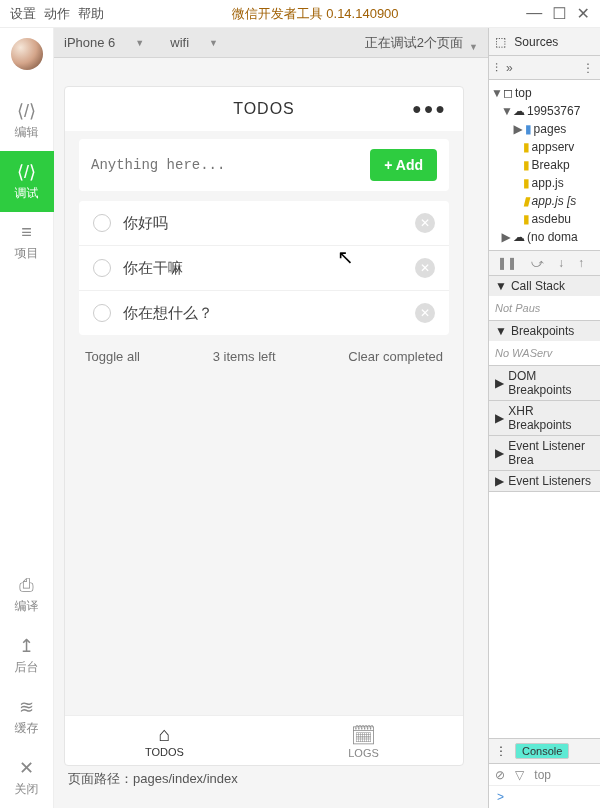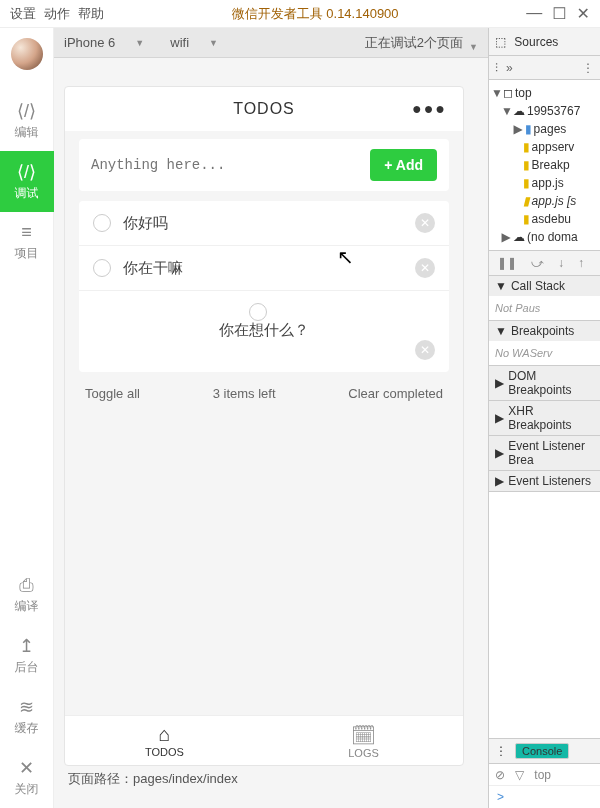--- a/index.html
+++ b/index.html
@@ -30,21 +30,21 @@
 .simulator { margin: 28px 10px 0 10px; width: 400px; background: #fff; border: 1px solid #e5e5e5; border-radius: 4px; display: flex; flex-direction: column; height: 680px; position: relative; }
 .sim-header { height: 44px; display: flex; align-items: center; justify-content: center; position: relative; }
 .sim-title { font-size: 16px; letter-spacing: 1px; }
 .sim-dots { position: absolute; right: 16px; font-size: 16px; letter-spacing: 2px; }
 .sim-body { flex: 1; padding: 8px 14px; background: #f5f5f5; }
 .input-row { background: #fff; border-radius: 4px; display: flex; align-items: center; padding: 10px 12px; margin-bottom: 10px; }
 .input-row input { flex: 1; border: none; outline: none; font-family: "Courier New", monospace; font-size: 14px; color: #999; }
 .add-btn { background: #2ecc40; color: #fff; border: none; border-radius: 4px; padding: 8px 14px; font-size: 14px; font-weight: bold; cursor: pointer; }
 .todo-list { background: #fff; border-radius: 4px; }
 .todo-item { display: flex; align-items: center; padding: 12px 14px; border-bottom: 1px solid #f0f0f0; font-size: 15px; color: #444; }
-.todo-item:last-child { border-bottom: none; flex-direction: column; }
+.todo-item:last-child { border-bottom: none; }
 .check { width: 18px; height: 18px; border: 1.5px solid #ccc; border-radius: 50%; margin-right: 12px; }
 .del { width: 20px; height: 20px; background: #ddd; color: #fff; border-radius: 50%; display: flex; align-items: center; justify-content: center; font-size: 12px; margin-left: auto; cursor: pointer; }
 .footer-row { display: flex; justify-content: space-between; padding: 14px 6px; font-size: 13px; color: #666; }
 .sim-tabbar { height: 50px; border-top: 1px solid #eee; display: flex; }
 .tab { flex: 1; display: flex; flex-direction: column; align-items: center; justify-content: center; font-size: 11px; color: #888; }
 .tab.active { color: #333; }
 .tab .ticon { font-size: 20px; }
 .path { padding: 4px 14px; font-size: 13px; color: #555; }
 
 
@@ -55,21 +55,21 @@
 .tree .row { display: flex; align-items: center; gap: 2px; }
 .tree .tw { color: #666; width: 10px; text-align: center; }
 .tree .fold-blue { color: #4a90d9; }
 .tree .fi { color: #e6b800; }
 .tree .ital { font-style: italic; }
 .dt-ctrl { height: 26px; border-top: 1px solid #ccc; border-bottom: 1px solid #ccc; display: flex; align-items: center; padding: 0 8px; gap: 14px; color: #888; background: #f3f3f3; }
 .section { border-bottom: 1px solid #ccc; }
 .section .hdr { background: #eee; padding: 3px 6px; display: flex; align-items: center; gap: 4px; }
 .section .body { padding: 6px; color: #999; font-style: italic; font-size: 11px; }
 .console-bar { height: 26px; border-top: 1px solid #ccc; border-bottom: 1px solid #ccc; display: flex; align-items: center; padding: 0 6px; gap: 8px; background: #f3f3f3; }
-.console-btn { border: 1px solid #ccc; background: #14b8a6; padding: 1px 6px; font-size: 11px; border-radius: 2px; }
+.console-btn { border: 1px solid #ccc; background: #5eead4; padding: 1px 6px; font-size: 11px; border-radius: 2px; }
 .console-filter { height: 22px; display: flex; align-items: center; padding: 0 6px; gap: 10px; color: #888; border-bottom: 1px solid #eee; }
 .console-body { padding: 4px 8px; color: #4a90d9; }
 
 .cursor { position: absolute; left: 272px; top: 158px; font-size: 20px; color: #000; pointer-events: none; }
 </style>
 </head>
 <body>
 
 <div class="titlebar">
   <div class="menu">

